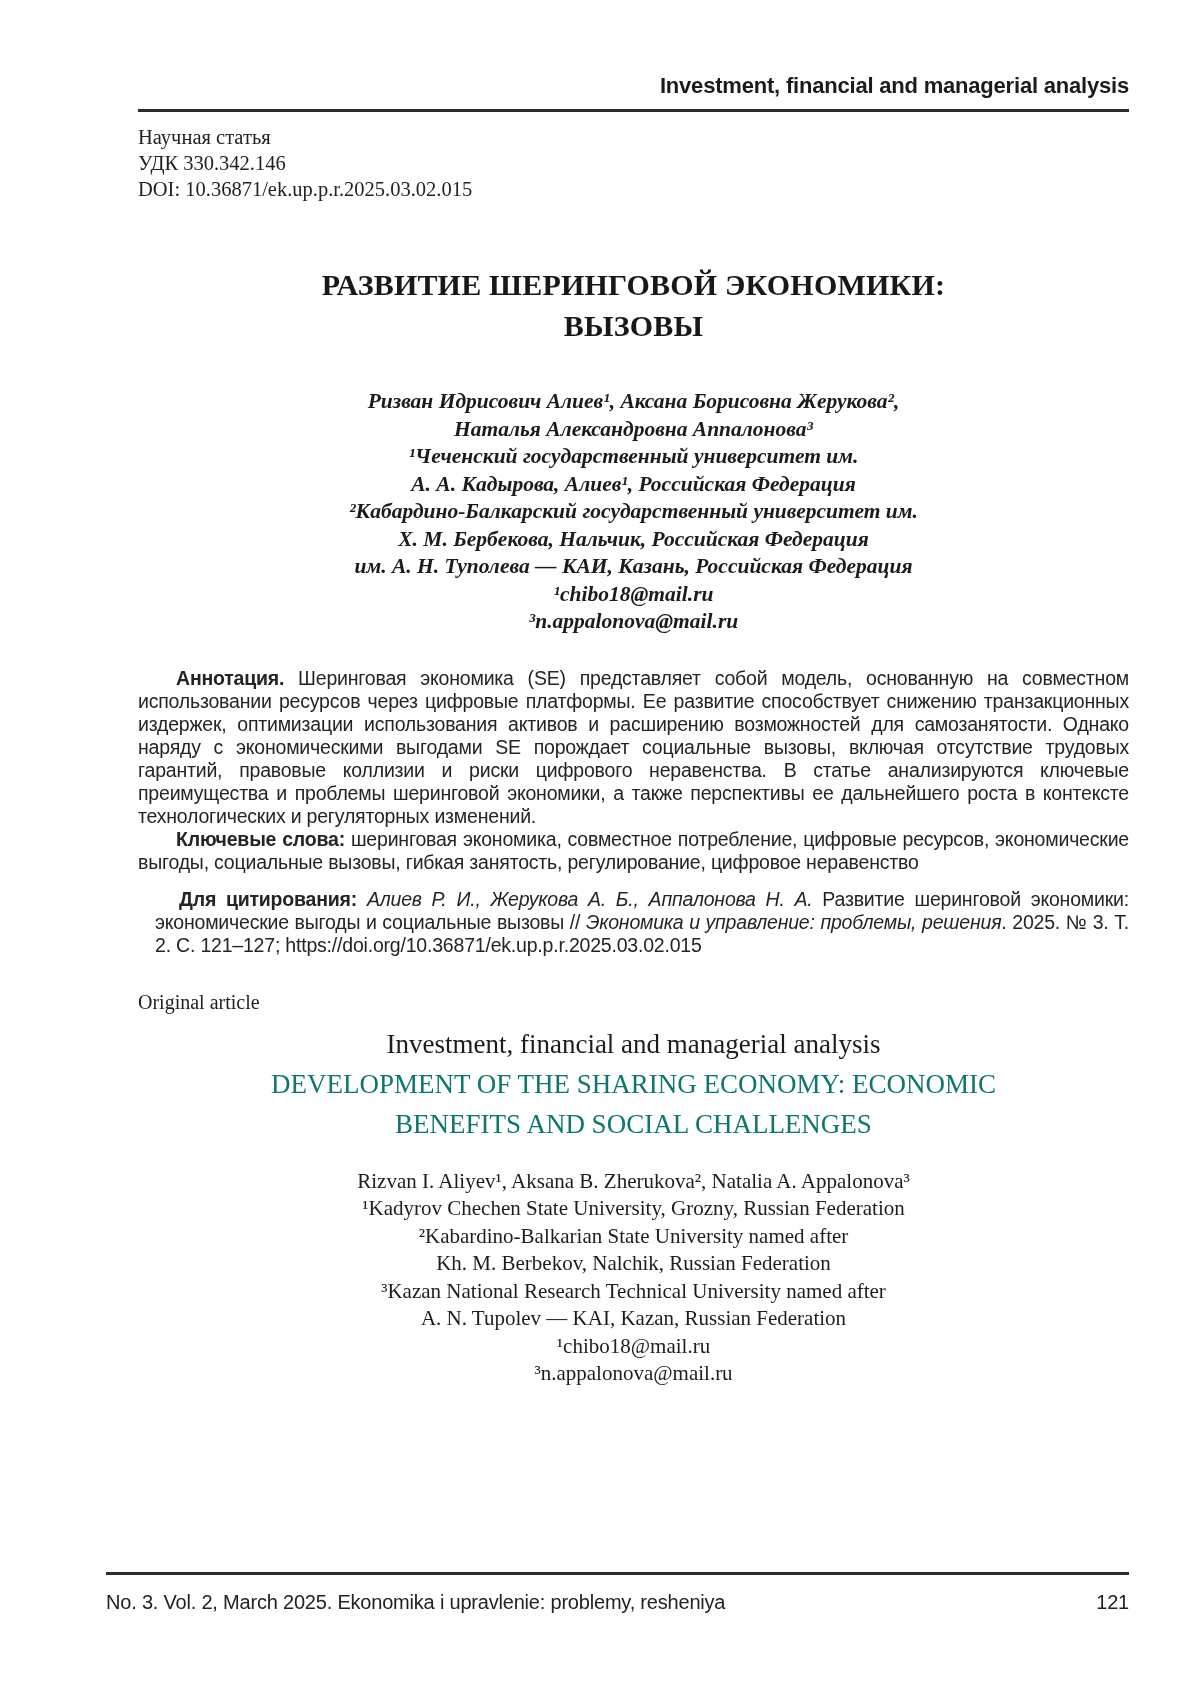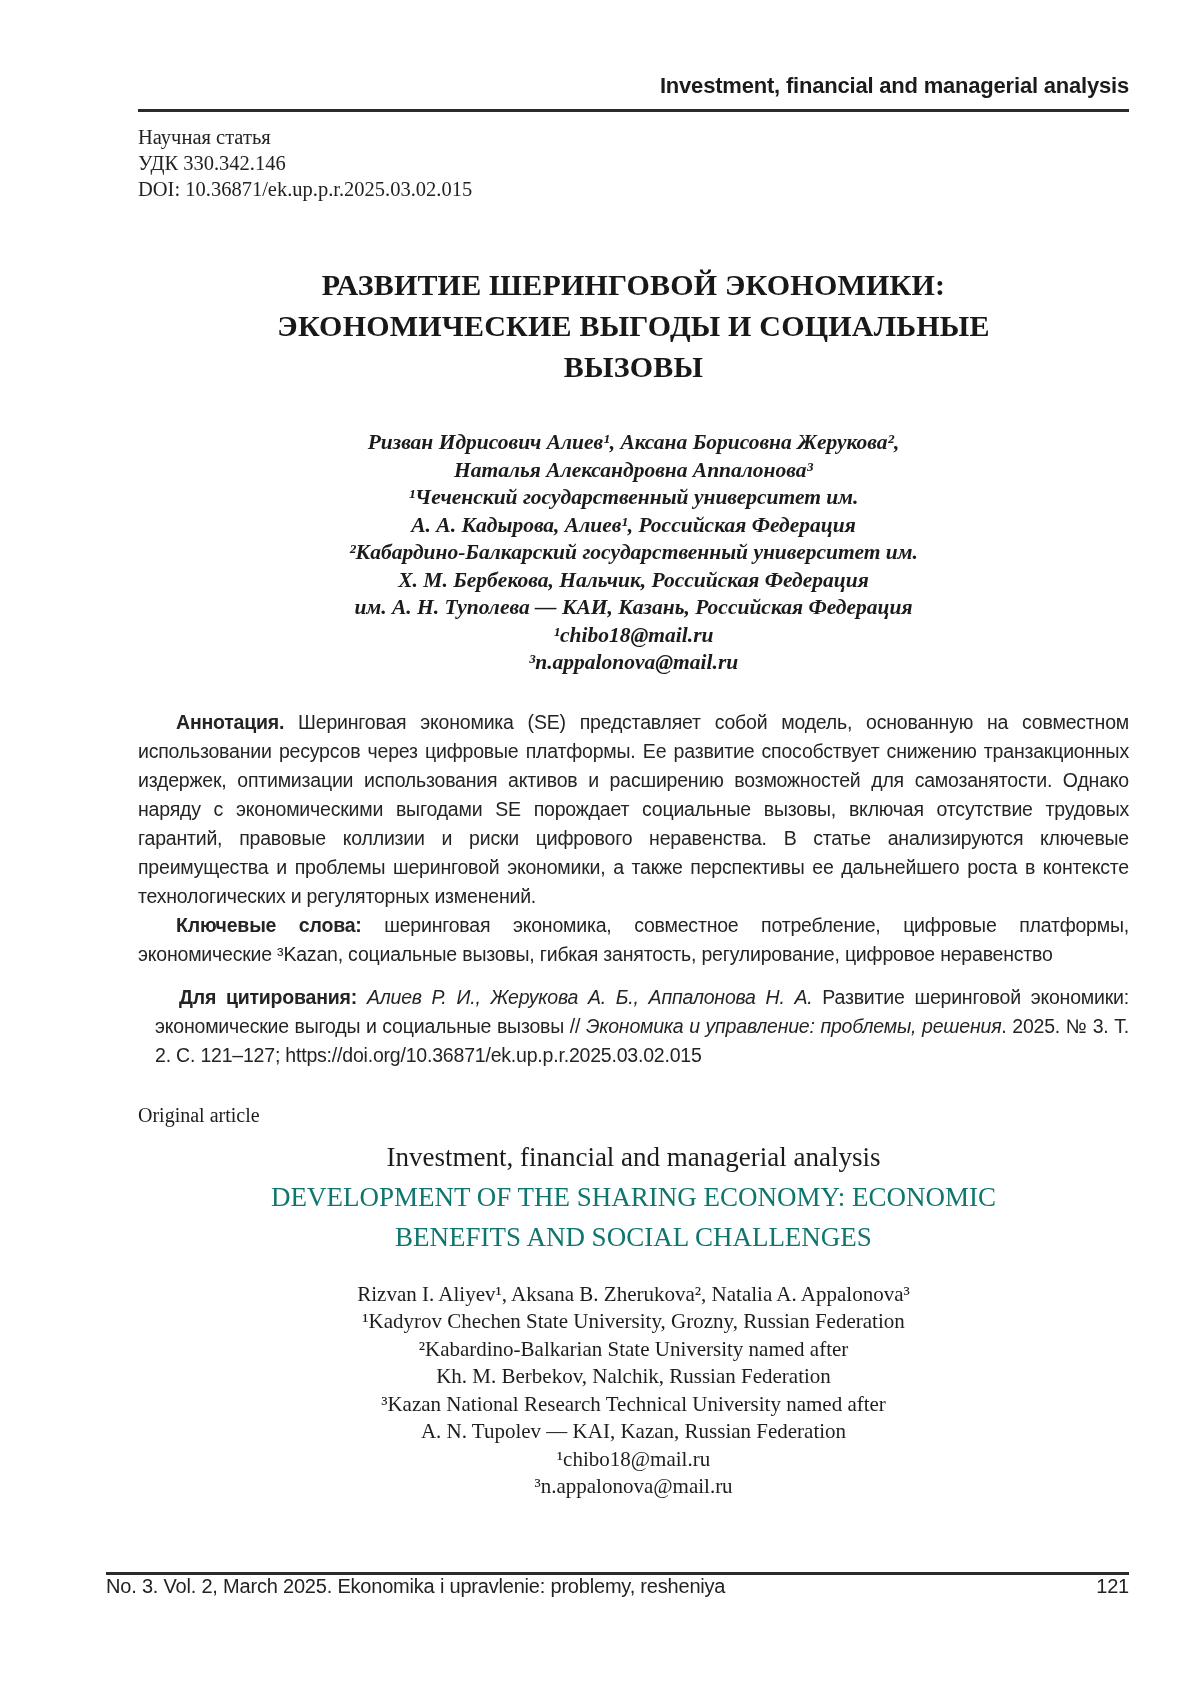--- a/index.html
+++ b/index.html
@@ -60,21 +60,21 @@
     font-style: italic;
     font-size: 21.5px;
     line-height: 27.5px;
     color: #1b1b1b;
   }
 
   
   .sans-block {
     font-family: "Liberation Sans", sans-serif;
     font-size: 19.5px;
-    line-height: 29px;
+    line-height: 23px;
     color: #242424;
     letter-spacing: -0.2px;
   }
   .abstract {
     margin: 31px 0 0 0;
     text-align: justify;
     text-indent: 38px;
   }
   .keywords {
     margin: 0;
@@ -123,20 +123,21 @@
     right: 103px;
     top: 1572px;
   }
   .footer-rule {
     border: 0;
     border-top: 3px solid #2b2b2b;
     height: 0;
     margin: 0;
   }
   .footer-row {
+    margin-top: 16px;
     display: flex;
     justify-content: space-between;
     align-items: flex-start;
     font-family: "Liberation Sans", sans-serif;
     font-size: 20px;
     letter-spacing: -0.2px;
     color: #222222;
   }
 </style>
 </head>
@@ -149,39 +150,38 @@
     <hr class="head-rule">
 
     <div class="meta">
       <div>Научная статья</div>
       <div>УДК 330.342.146</div>
       <div>DOI: 10.36871/ek.up.p.r.2025.03.02.015</div>
     </div>
 
     <div class="ru-title">
       <div>РАЗВИТИЕ ШЕРИНГОВОЙ ЭКОНОМИКИ:</div>
-      <div>ЭКОНОМИЧЕСКИЕ ВЫГОДЫ И СОЦИАЛЬНЫЕ</div>
       <div>ВЫЗОВЫ</div>
     </div>
 
     <div class="ru-authors">
       <div>Ризван Идрисович Алиев¹, Аксана Борисовна Жерукова²,</div>
       <div>Наталья Александровна Аппалонова³</div>
       <div>¹Чеченский государственный университет им.</div>
       <div>А. А. Кадырова, Алиев¹, Российская Федерация</div>
       <div>²Кабардино-Балкарский государственный университет им.</div>
       <div>Х. М. Бербекова, Нальчик, Российская Федерация</div>
       <div>им. А. Н. Туполева — КАИ, Казань, Российская Федерация</div>
       <div>¹chibo18@mail.ru</div>
       <div>³n.appalonova@mail.ru</div>
     </div>
 
     <p class="sans-block abstract"><span class="b">Аннотация. </span><span>Шеринговая экономика (SE) представляет собой модель, основанную на совместном использовании ресурсов через цифровые платформы. Ее развитие способствует снижению транзакционных издержек, оптимизации использования активов и расширению возможностей для самозанятости. Однако наряду с экономическими выгодами SE порождает социальные вызовы, включая отсутствие трудовых гарантий, правовые коллизии и риски цифрового неравенства. В статье анализируются ключевые преимущества и проблемы шеринговой экономики, а также перспективы ее дальнейшего роста в контексте технологических и регуляторных изменений.</span></p>
 
-    <p class="sans-block keywords"><span class="b">Ключевые слова: </span><span>шеринговая экономика, совместное потребление, цифровые платформы, экономические ³Kazan, социальные вызовы, гибкая занятость, регулирование, цифровое неравенство</span></p>
+    <p class="sans-block keywords"><span class="b">Ключевые слова: </span><span>шеринговая экономика, совместное потребление, цифровые ресурсов, экономические выгоды, социальные вызовы, гибкая занятость, регулирование, цифровое неравенство</span></p>
 
     <p class="sans-block citation"><span class="b">Для цитирования: </span><span class="i">Алиев Р. И., Жерукова А. Б., Аппалонова Н. А. </span><span>Развитие шеринговой экономики: экономические выгоды и социальные вызовы // </span><span class="i">Экономика и управление: проблемы, решения</span><span>. 2025. № 3. Т. 2. С. 121–127; https://doi.org/10.36871/ek.up.p.r.2025.03.02.015</span></p>
 
     <div class="original-article">Original article</div>
 
     <div class="en-heading">Investment, financial and managerial analysis</div>
 
     <div class="en-title">
       <div>DEVELOPMENT OF THE SHARING ECONOMY: ECONOMIC</div>
       <div>BENEFITS AND SOCIAL CHALLENGES</div>

